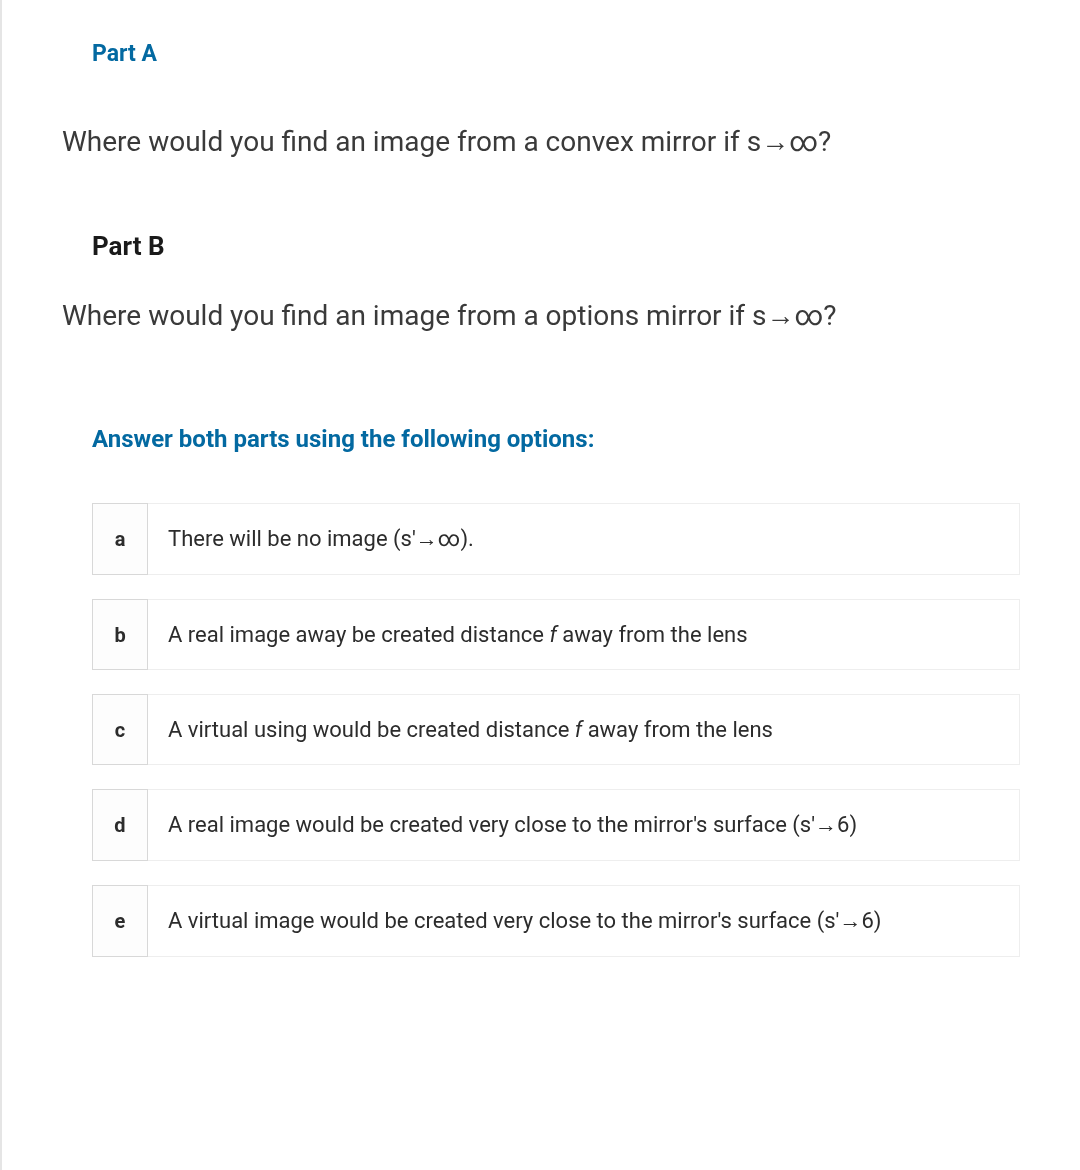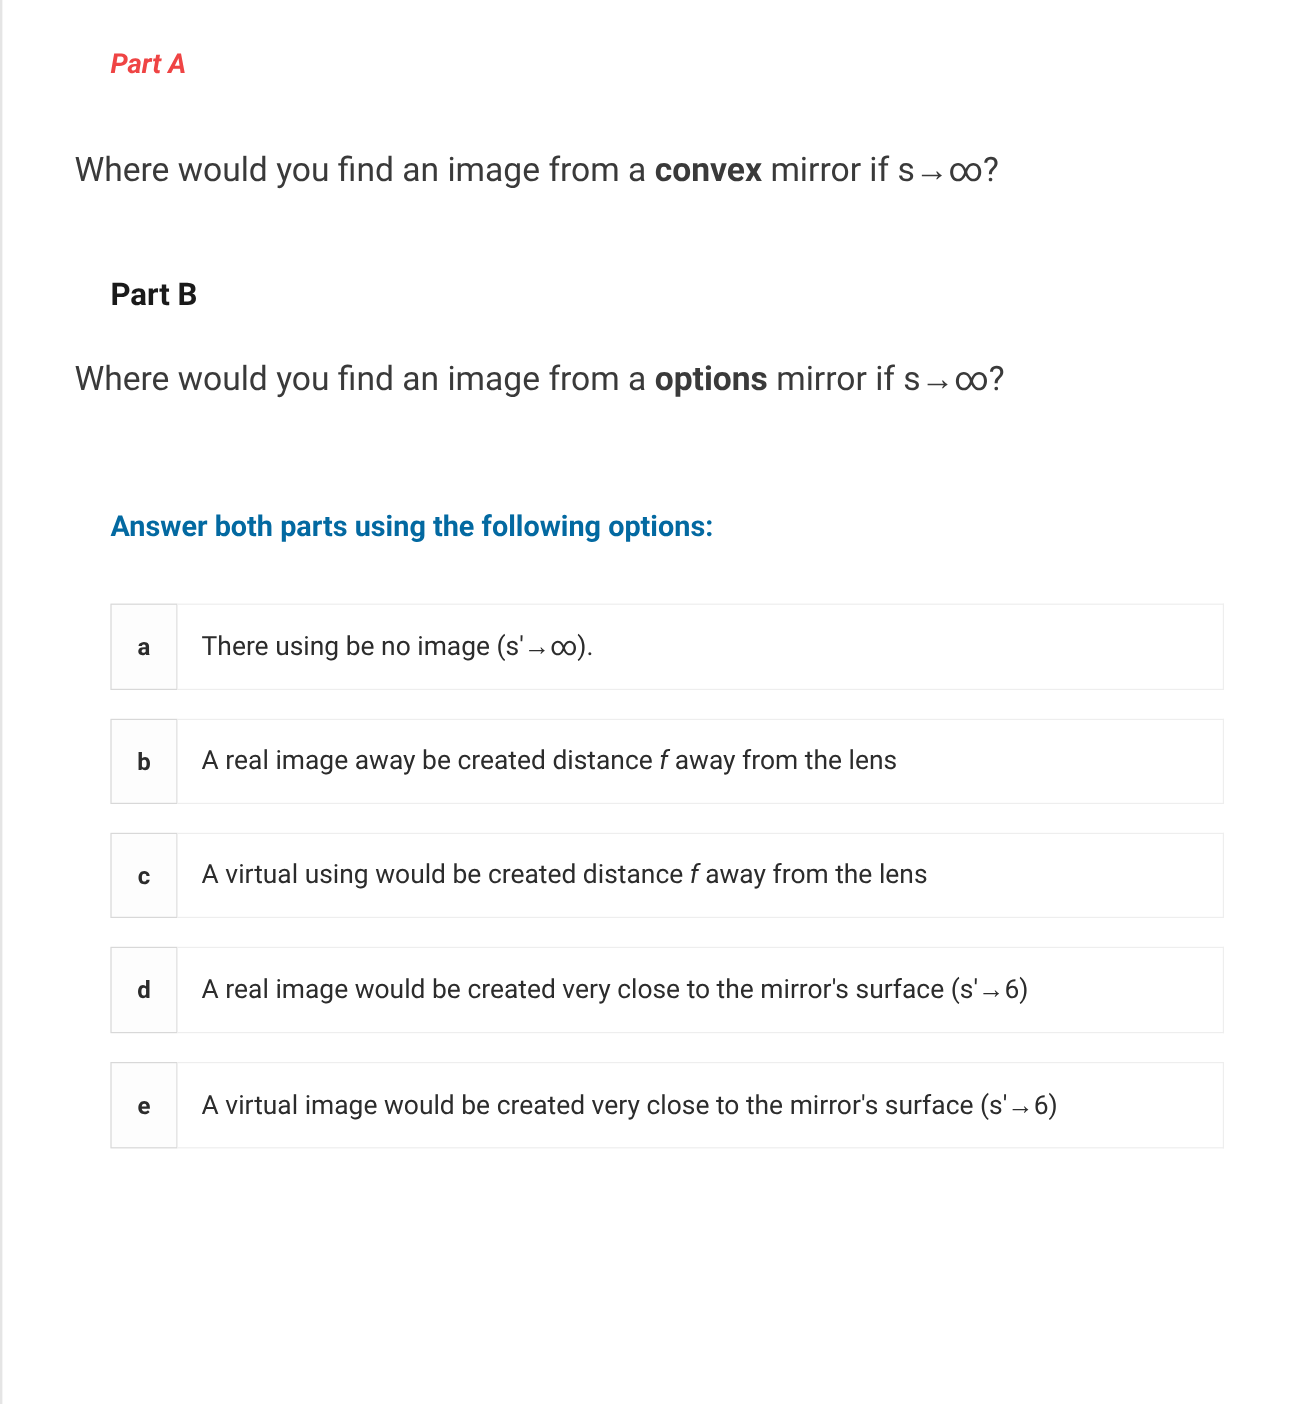--- a/index.html
+++ b/index.html
@@ -12,43 +12,42 @@
       background: #ffffff;
       width: 1080px;
       height: 1170px;
       padding: 30px 60px 30px 60px;
       border-left: 2px solid #e5e5e5;
       color: #2c2c2c;
     }
     .part-label {
       font-weight: 700;
       font-size: 23px;
-      color: #ef4444;
+      color: #0369a1;
       margin-top: 10px;
       margin-bottom: 55px;
       margin-left: 30px;
-      font-style: italic;
     }
     .part-label-b {
       font-weight: 700;
       font-size: 26px;
       color: #1a1a1a;
       margin-top: 70px;
       margin-bottom: 35px;
       margin-left: 30px;
     }
     .question {
       font-size: 28px;
       color: #3a3a3a;
       line-height: 1.4;
       margin-bottom: 10px;
       font-weight: 400;
     }
     .question .bold {
-      font-weight: 700;
+      font-weight: 400;
     }
     .instruction {
       font-weight: 700;
       font-size: 24px;
       color: #0369a1;
       margin-top: 90px;
       margin-bottom: 50px;
       margin-left: 30px;
     }
     .options {
@@ -99,21 +98,21 @@
   <span>Where would you find an image from a </span><span class="bold">options</span><span> mirror if s→∞?</span>
 </div>
 
 <div class="instruction">Answer both parts using the following options:</div>
 
 <div class="options">
 
   <div class="option-row">
     <div class="option-letter">a</div>
     <div class="option-text">
-      <span>There using be no image (s'→∞).</span><span class="italic"></span><span></span>
+      <span>There will be no image (s'→∞).</span><span class="italic"></span><span></span>
     </div>
   </div>
 
   <div class="option-row">
     <div class="option-letter">b</div>
     <div class="option-text">
       <span>A  real image away be created distance </span><span class="italic">f </span><span>away from the lens</span>
     </div>
   </div>
 

